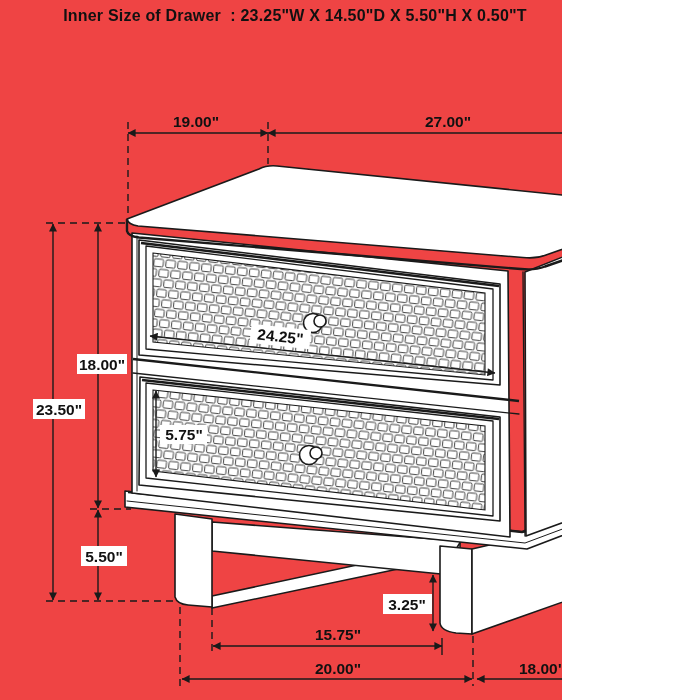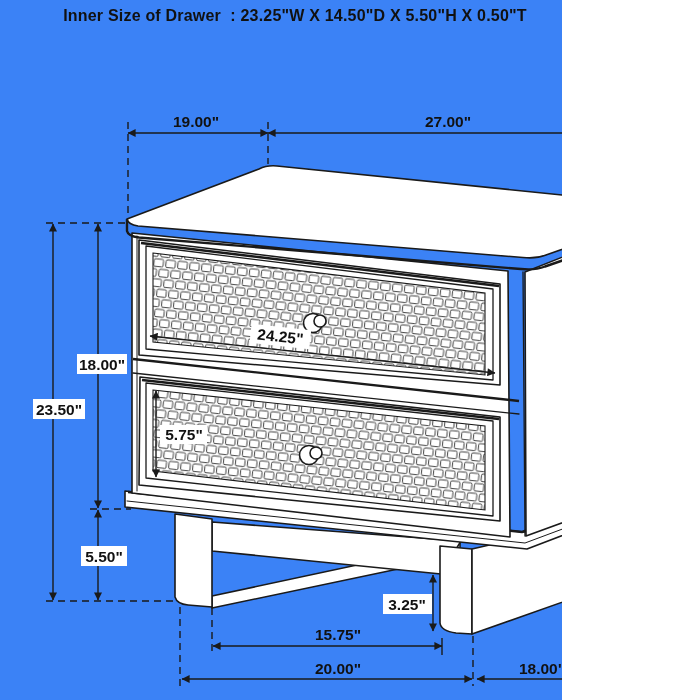--- a/index.html
+++ b/index.html
@@ -1,16 +1,16 @@
 <!DOCTYPE html>
 <html><head>
 <meta charset="utf-8">
 <style>
   html,body{margin:0;padding:0;background:#ffffff;}
-  .figure{position:relative;width:562px;height:700px;background:#3b82f6;overflow:hidden;
+  .figure{position:relative;width:562px;height:700px;background:#ef4444;overflow:hidden;
           font-family:"Liberation Sans",sans-serif;}
   .fig-title{position:absolute;top:7px;left:0;right:0;text-align:center;
              font-weight:bold;font-size:16px;color:#111;white-space:pre;
              transform:translateX(14px);letter-spacing:.2px;}
   svg{position:absolute;left:0;top:0;}
   .fw{fill:#ffffff;stroke:#1a1a1a;stroke-width:1.6;stroke-linejoin:round;}
   .ln{fill:none;stroke:#1a1a1a;stroke-width:1.3;stroke-linejoin:round;stroke-linecap:round;}
   .thin{stroke-width:1;}
   .band{fill:none;stroke:#1a1a1a;stroke-width:2.4;stroke-linejoin:round;}
   .dim{fill:none;stroke:#1a1a1a;stroke-width:1.4;}

